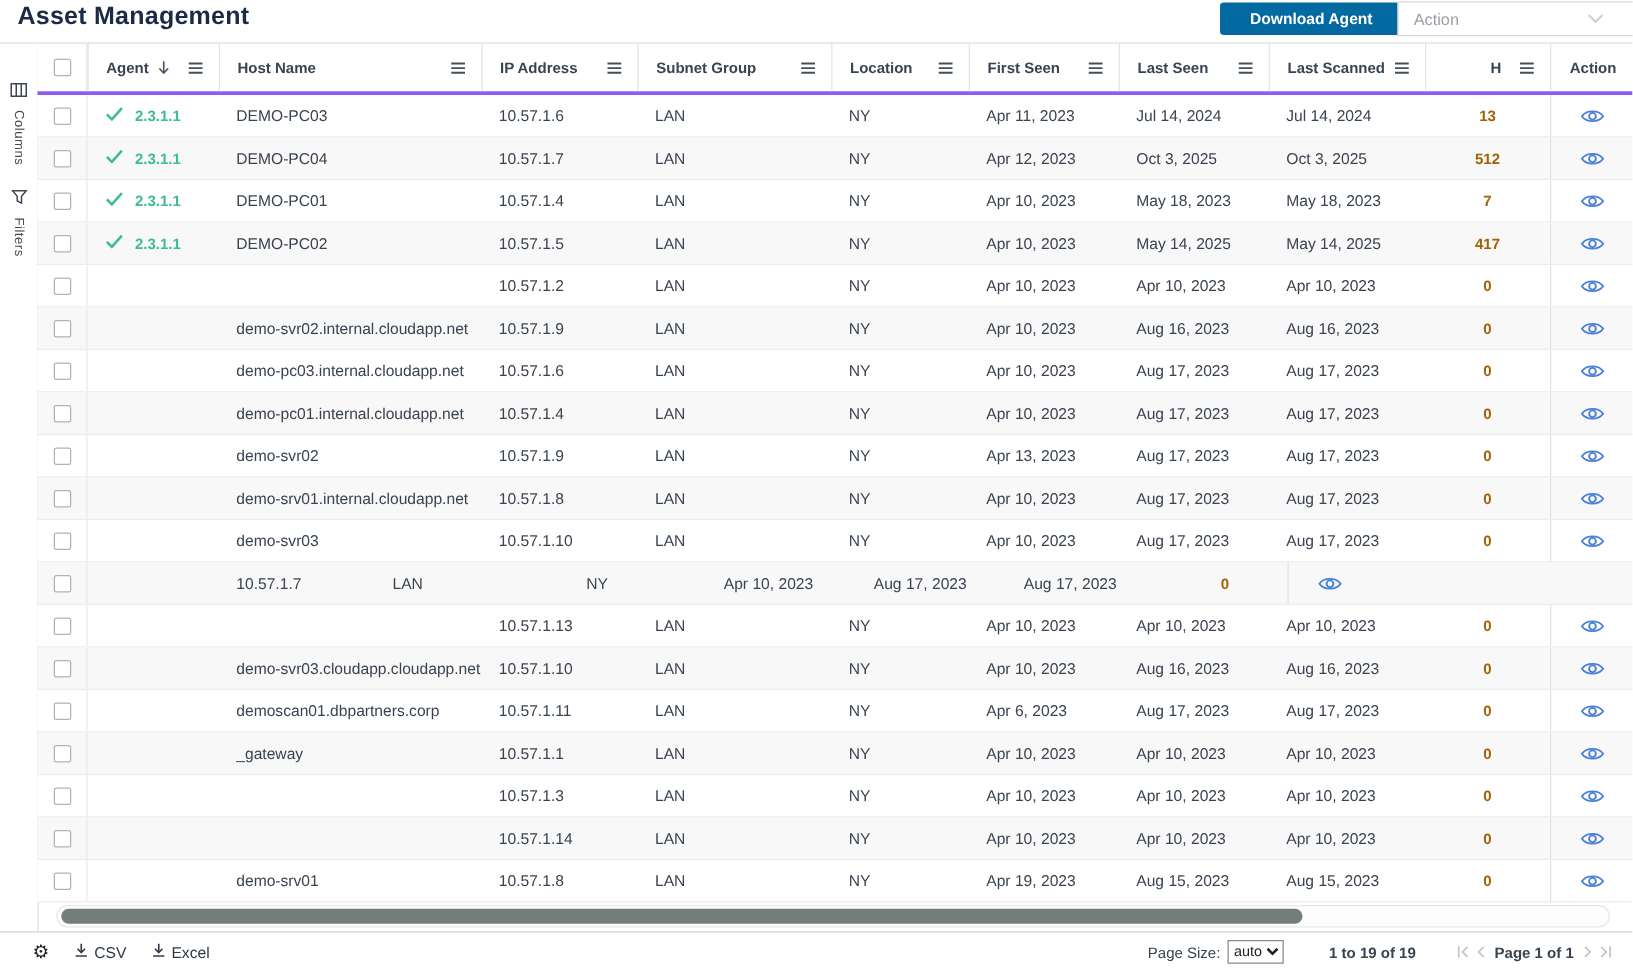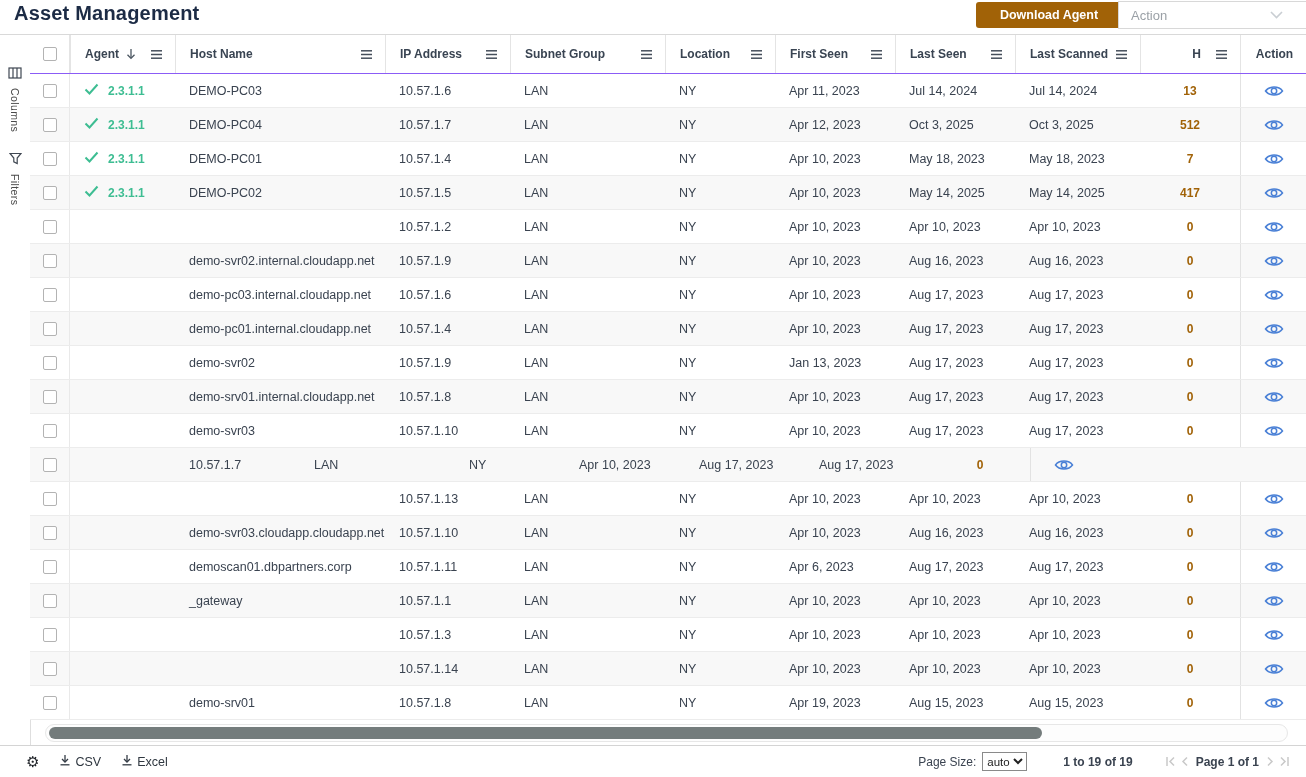--- a/index.html
+++ b/index.html
@@ -4,40 +4,40 @@
 <style>
   html,body{margin:0;padding:0;}
   body{
     width:1306px;height:777px;position:relative;overflow:hidden;
     background:#ffffff;font-family:"Liberation Sans", sans-serif;
     -webkit-font-smoothing:antialiased;
   }
   
   .topbar{position:absolute;top:0;left:0;right:0;height:34px;background:#fff;}
   .page-title{position:absolute;left:14px;top:2px;font-size:20px;font-weight:700;color:#1c2b45;letter-spacing:.2px;}
-  .btn-download{position:absolute;left:976px;top:2px;width:146px;height:26px;background:#a16207;border:none;border-radius:3px;
+  .btn-download{position:absolute;left:976px;top:2px;width:146px;height:26px;background:#0369a1;border:none;border-radius:3px;
     color:#fff;font-size:12.5px;font-weight:700;font-family:inherit;cursor:pointer;}
   .action-select{position:absolute;left:1118px;top:1px;width:190px;height:28px;border:1px solid #d8d8d8;background:#fff;
     box-sizing:border-box;display:flex;align-items:center;padding:0 10px 0 12px;cursor:pointer;}
   .action-select .lbl{font-size:13px;color:#9aa0a6;}
   .action-select .caret{margin-left:auto;display:flex;align-items:center;padding-right:14px;}
 
   
   .grid{position:absolute;top:34px;left:0;right:0;bottom:31px;border-top:1px solid #d9d9d9;background:#fff;}
 
   
   .rail{position:absolute;left:0;top:0;bottom:0;width:30px;border-right:1px solid #dedede;background:#fff;}
   .rail-btn{position:absolute;left:0;width:30px;display:flex;flex-direction:column;align-items:center;gap:5px;cursor:pointer;}
   .rail-btn.columns{top:30px;}
   .rail-btn.filters{top:116px;}
   .rail-text{writing-mode:vertical-rl;font-size:10.5px;color:#4a4a4a;letter-spacing:.4px;}
 
   
   .table-area{position:absolute;left:30px;top:0;right:0;bottom:0;}
-  .thead{display:flex;height:38px;border-bottom:1px solid #8b5cf6;align-items:stretch;background:#fff;}
+  .thead{display:flex;height:38px;border-bottom:3px solid #8b5cf6;align-items:stretch;background:#fff;}
   .th{display:flex;align-items:center;padding:0 12px 0 14px;font-size:12px;font-weight:700;color:#394452;box-sizing:border-box;position:relative;}
   .th + .th{border-left:1px solid #e4e4e4;}
   .th-label{white-space:nowrap;}
   .th-menu{margin-left:auto;display:flex;align-items:center;cursor:pointer;}
   .th-sort{margin-left:7px;display:flex;align-items:center;}
   .th.th-right{justify-content:flex-end;}
   .th.th-right .th-menu{margin-left:14px;}
   .th.th-center{justify-content:center;}
   .th.cell-check{justify-content:center;padding:0;border-right:1px solid #e4e4e4;}
 
@@ -464,21 +464,21 @@
         </div>
         <div class="tr">
           <div class="td cell-check colw-0">
             <input type="checkbox" style="">
           </div>
           <div class="td colw-1 col-agent"></div>
           <div class="td colw-2 col-host_name">demo-svr02</div>
           <div class="td colw-3 col-ip_address">10.57.1.9</div>
           <div class="td colw-4 col-subnet_group">LAN</div>
           <div class="td colw-5 col-location">NY</div>
-          <div class="td colw-6 col-first_seen">Jan 13, 2023</div>
+          <div class="td colw-6 col-first_seen">Apr 13, 2023</div>
           <div class="td colw-7 col-last_seen">Aug 17, 2023</div>
           <div class="td colw-8 col-last_scanned">Aug 17, 2023</div>
           <div class="td colw-9 col-high">
             <span class="high-val">0</span>
           </div>
           <div class="td colw-10 col-action">
             <span class="eye-btn">
               <svg width="20" height="14" viewBox="0 0 20 14">
                 <path d="M1.5 7 C5.2 1.8 14.8 1.8 18.5 7 C14.8 12.2 5.2 12.2 1.5 7 Z" fill="none" stroke="#4a80d6" stroke-width="1.5"></path>
                 <circle cx="10" cy="7" r="2.7" fill="none" stroke="#4a80d6" stroke-width="1.5"></circle>

